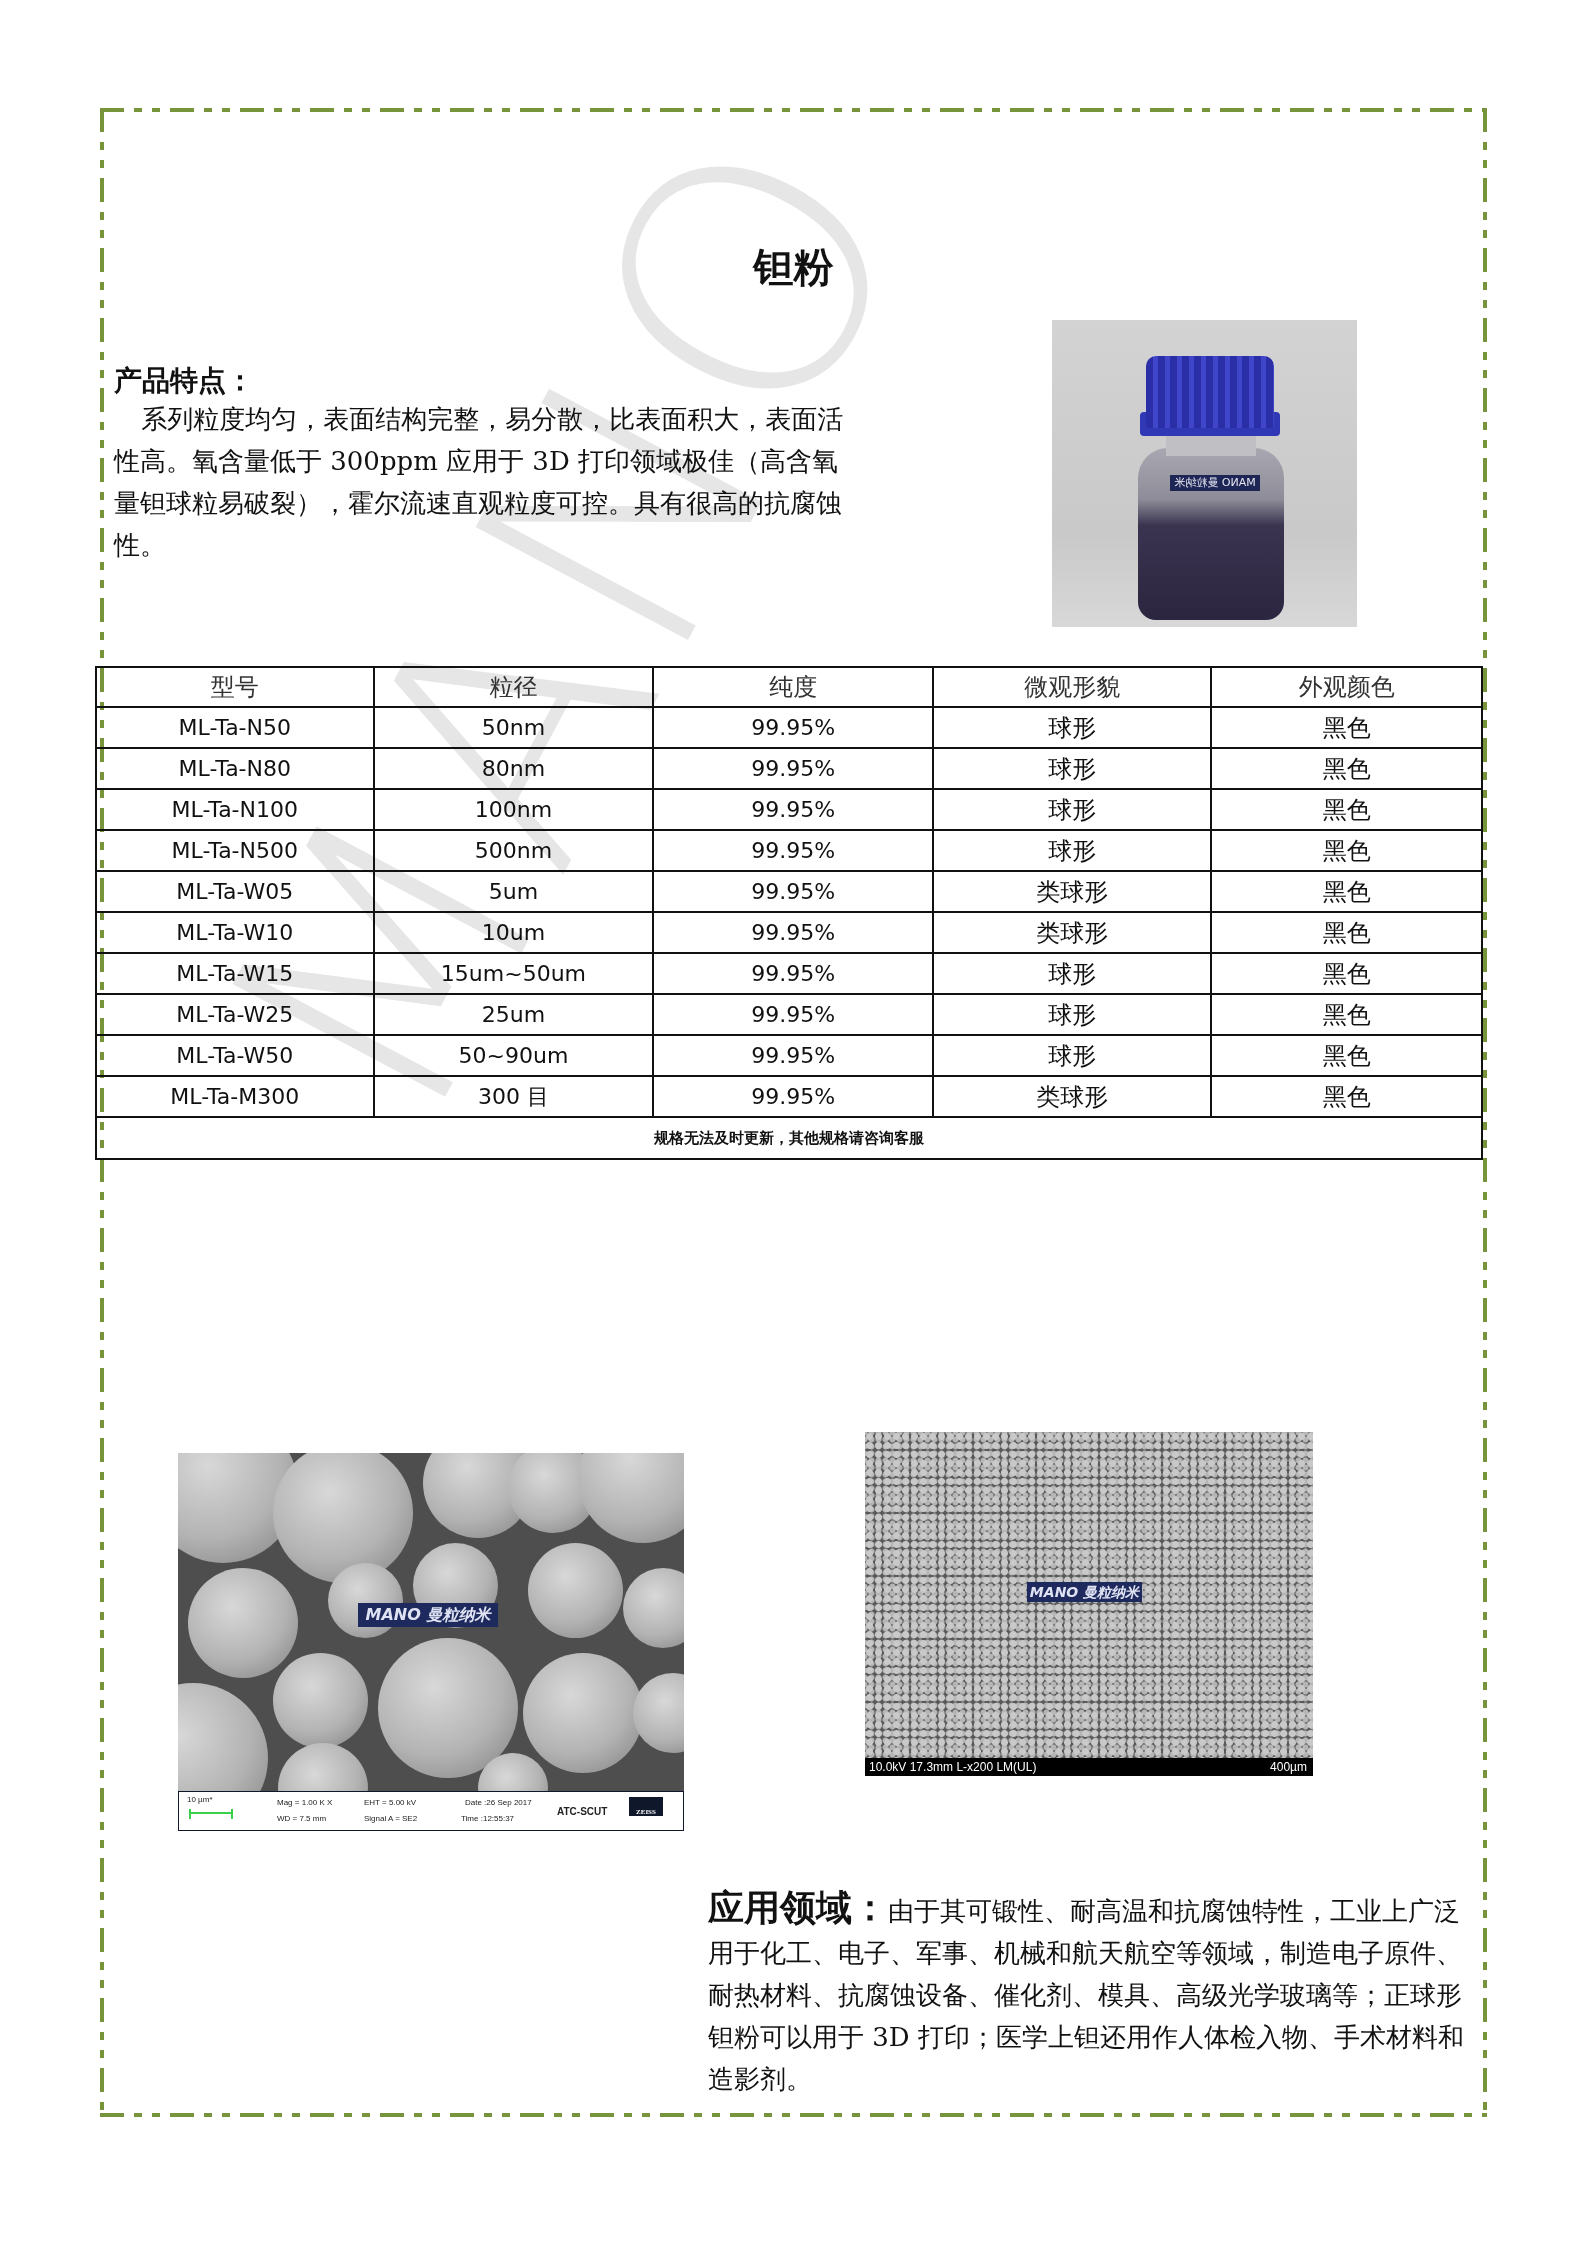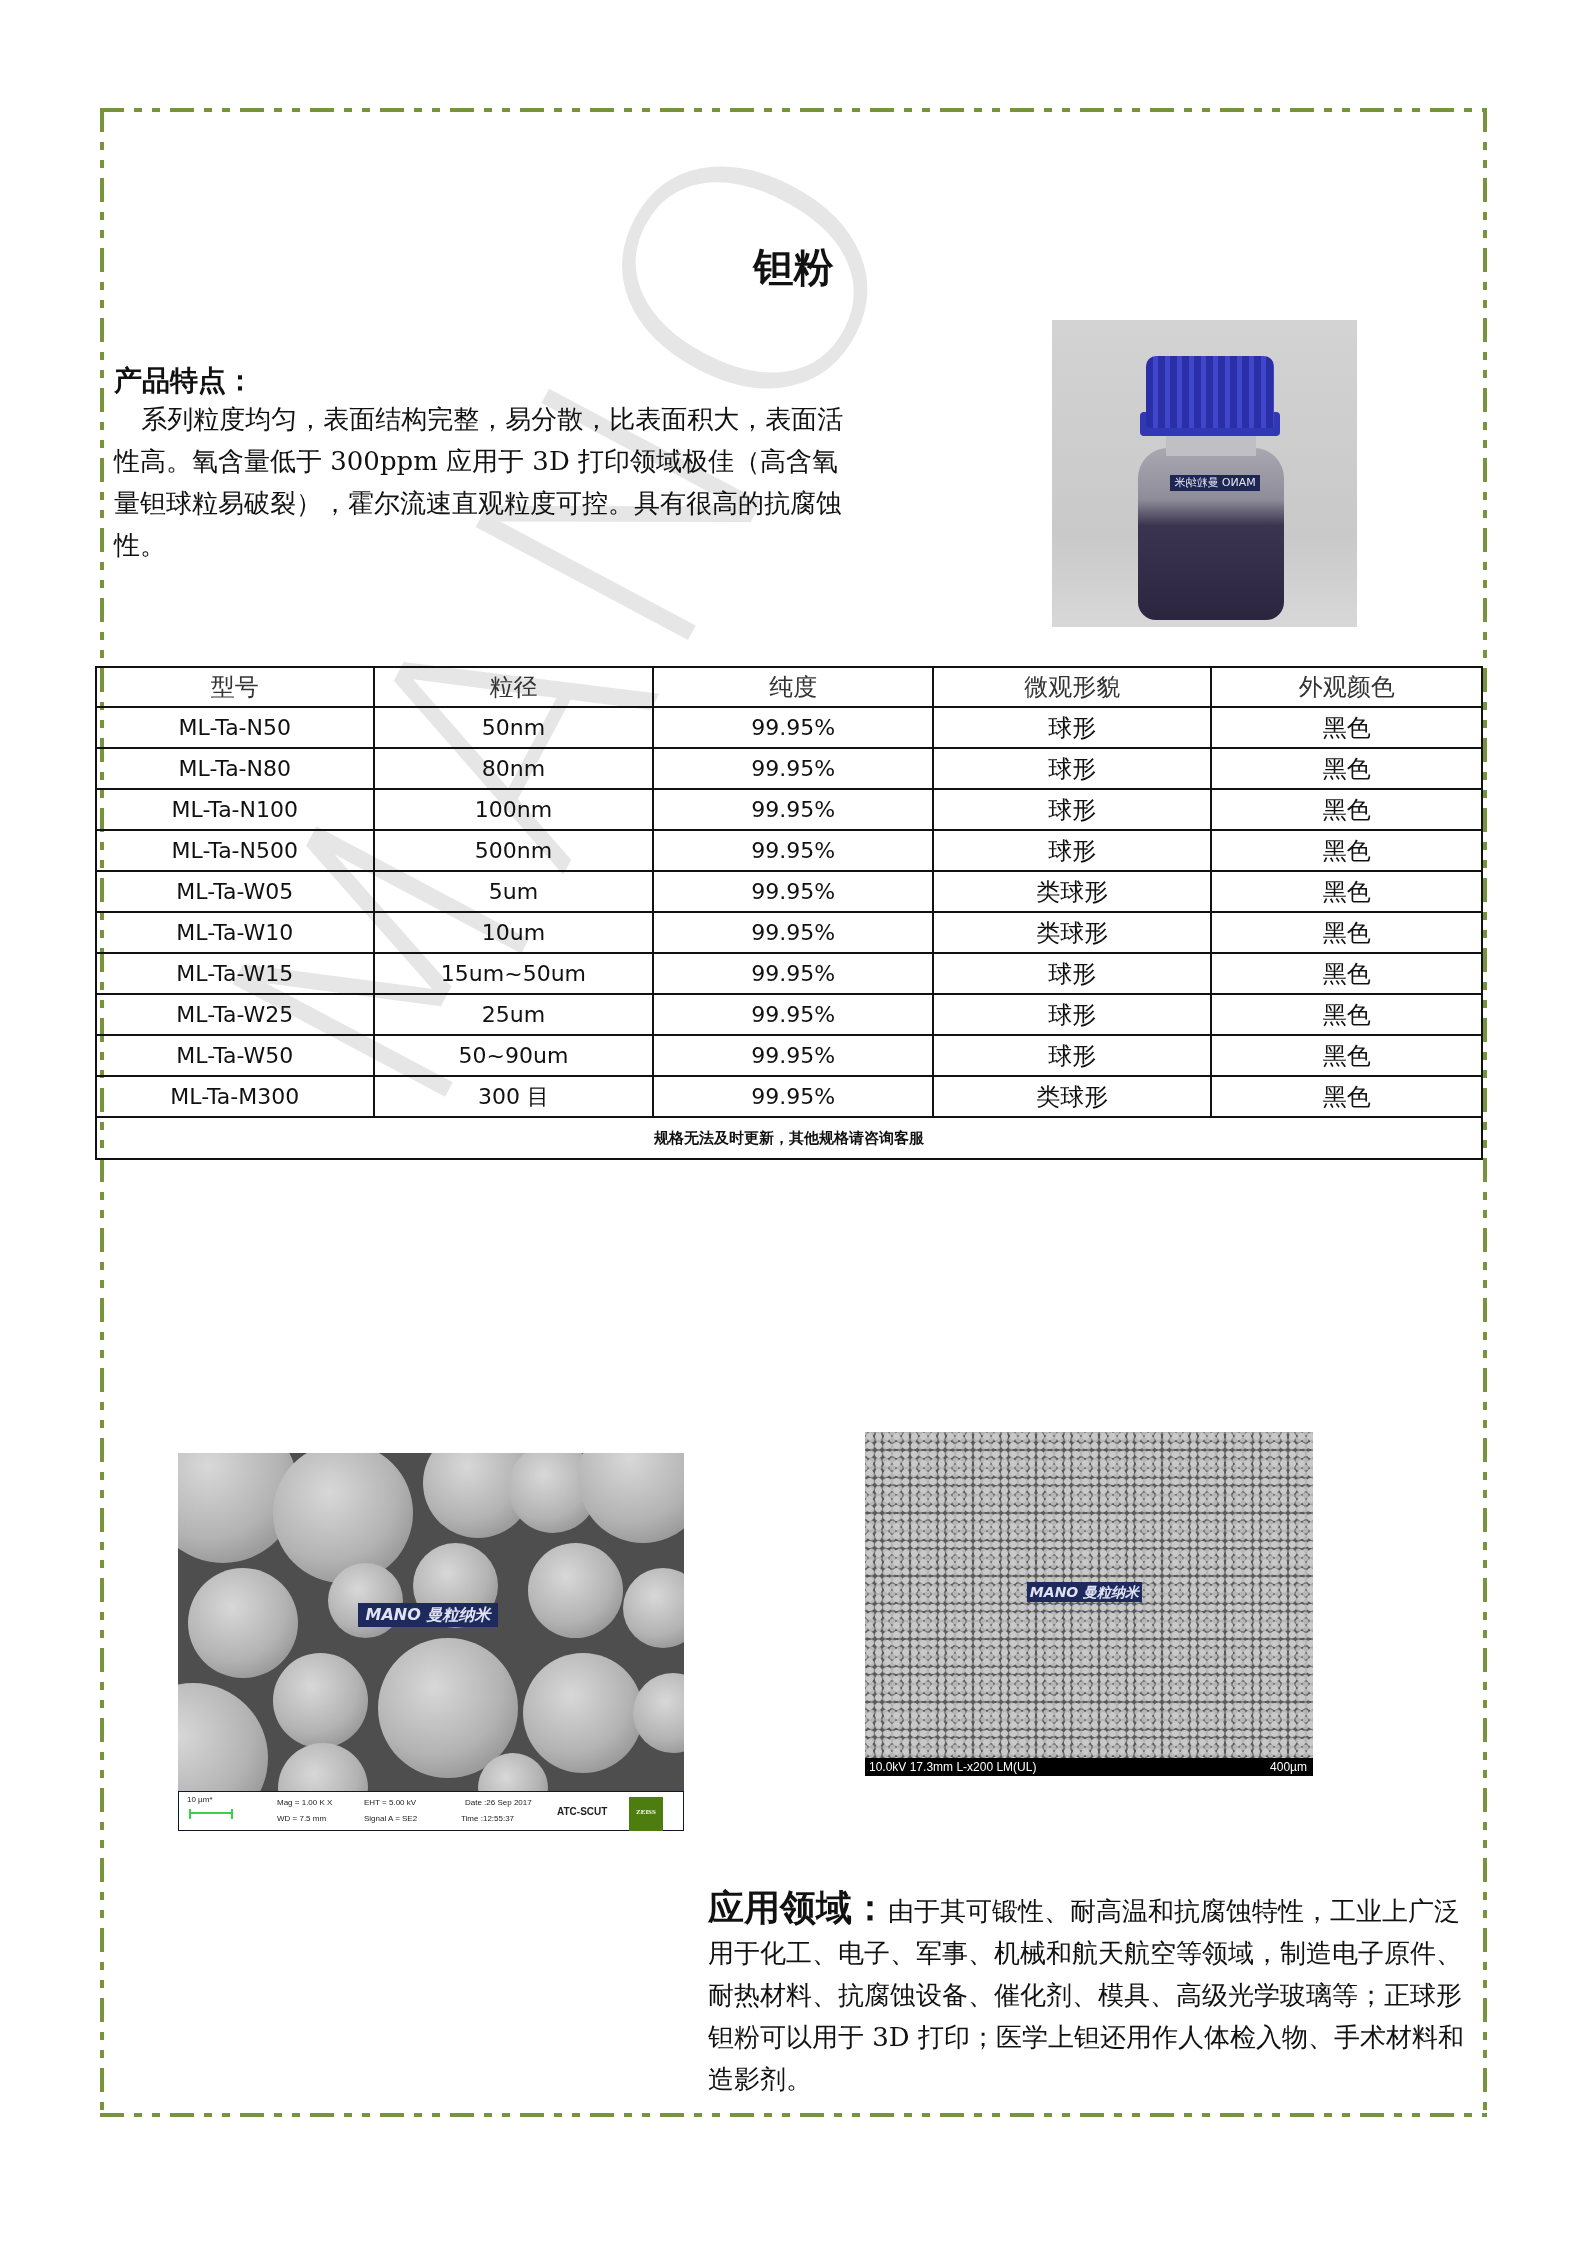--- a/index.html
+++ b/index.html
@@ -57,21 +57,21 @@
   .wm-badge { position:absolute; background:#1e2a5e; color:#dfe3f3; font-family:"DejaVu Sans", sans-serif;
     font-weight:bold; font-style:italic; white-space:nowrap; text-align:center; }
   .sem1 .wm-badge { left:180px; top:150px; width:140px; height:24px; line-height:24px; font-size:16px; }
   .sem2 .wm-badge { left:162px; top:150px; width:115px; height:20px; line-height:20px; font-size:14px; }
   .sem1 .infobar { position:absolute; left:0; right:0; bottom:0; height:40px; background:#fff; border:1px solid #0f172a;
     box-sizing:border-box; font-family:"Liberation Sans", sans-serif; font-size:8px; color:#222; }
   .infobar span { position:absolute; }
   .scalebar { position:absolute; left:10px; top:20px; width:44px; height:0; border-top:2px solid #39d04a; }
   .scalebar::before, .scalebar::after { content:""; position:absolute; top:-5px; width:2px; height:10px; background:#39d04a; }
   .scalebar::before { left:0; } .scalebar::after { right:0; }
-  .zeiss { position:absolute; right:20px; top:5px; width:34px; height:34px; background:#4d7c0f; color:#fff;
+  .zeiss { position:absolute; right:20px; top:5px; width:34px; height:19px; background:#0f172a; color:#fff;
     font-family:"Liberation Serif", serif; font-size:7px; font-weight:bold; line-height:30px; text-align:center; }
   .sem2 .infobar2 { position:absolute; left:0; right:0; bottom:0; height:18px; background:#000; color:#fff;
     font-family:"Liberation Sans", sans-serif; font-size:12px; line-height:18px; }
   .infobar2 span { position:absolute; }
 
   .apps { position:absolute; left:114px; top:1890px; width:1368px; font-size:26px; line-height:42px; z-index:2; }
   .apps p { margin:0; }
   .apps .heading { font-family:Liberation Mono, monospace; font-weight:bold; font-size:36px; }
   .apps .first-line { padding-left:594px; }
 </style>

